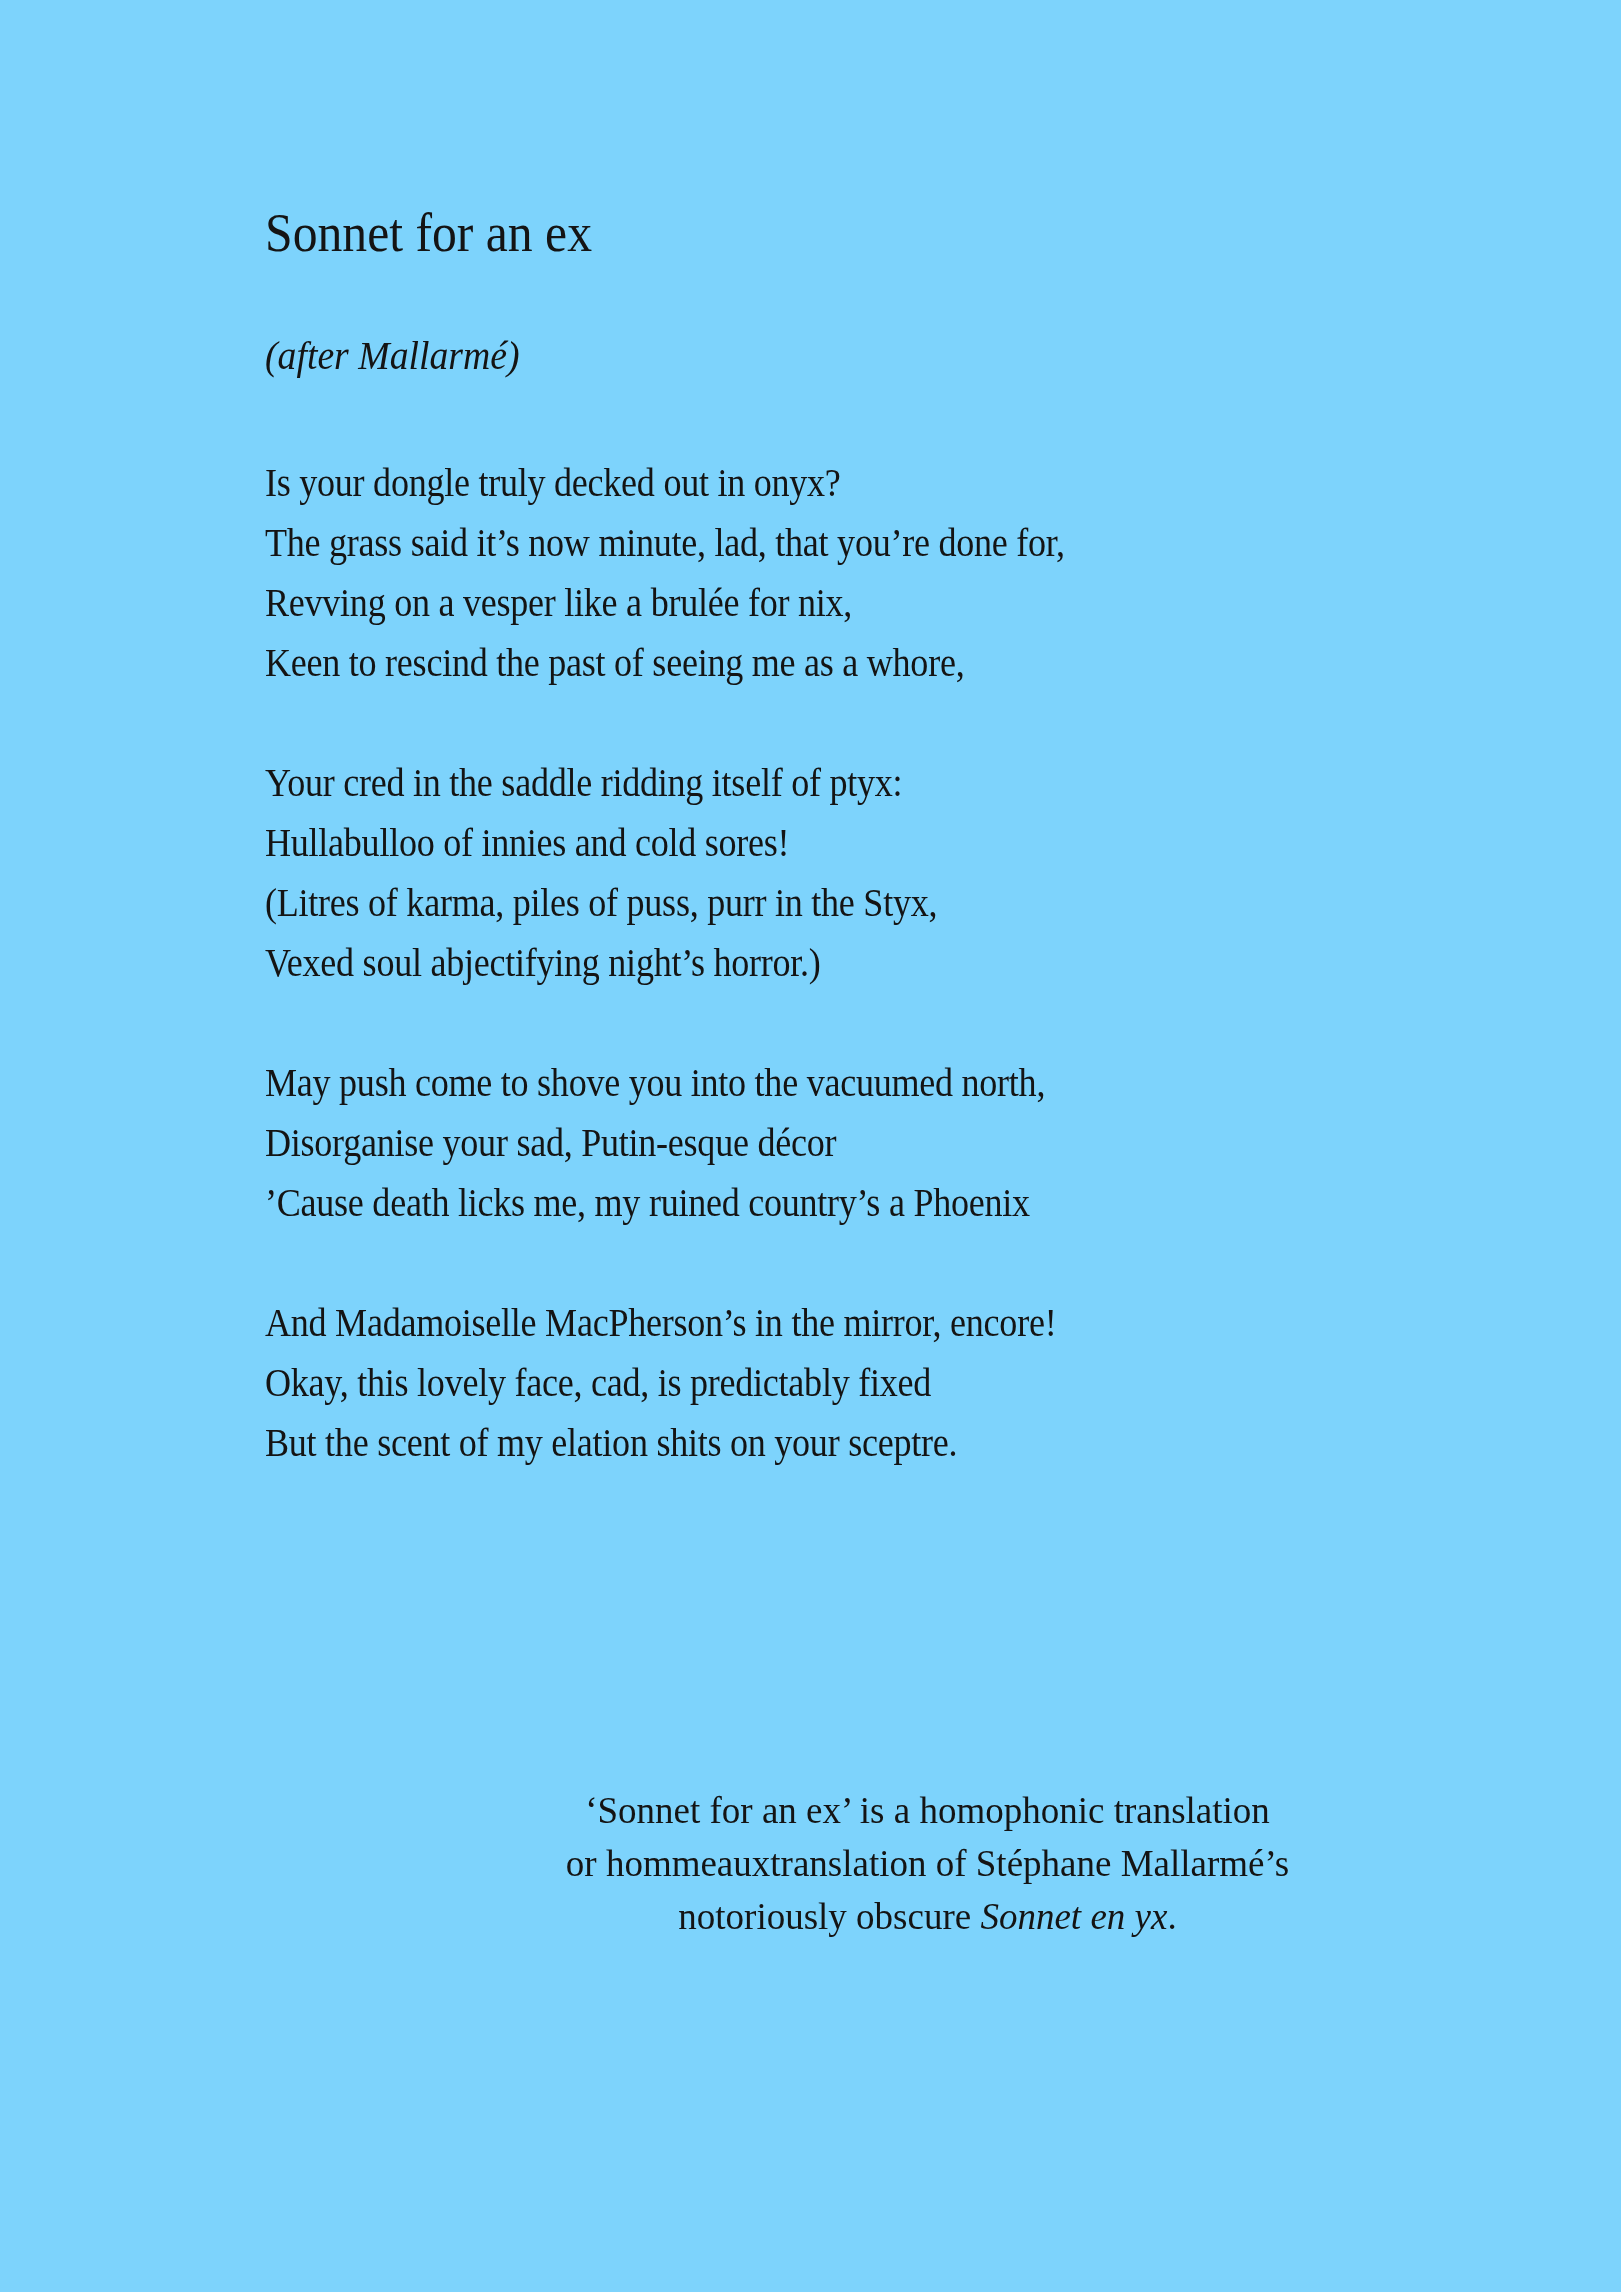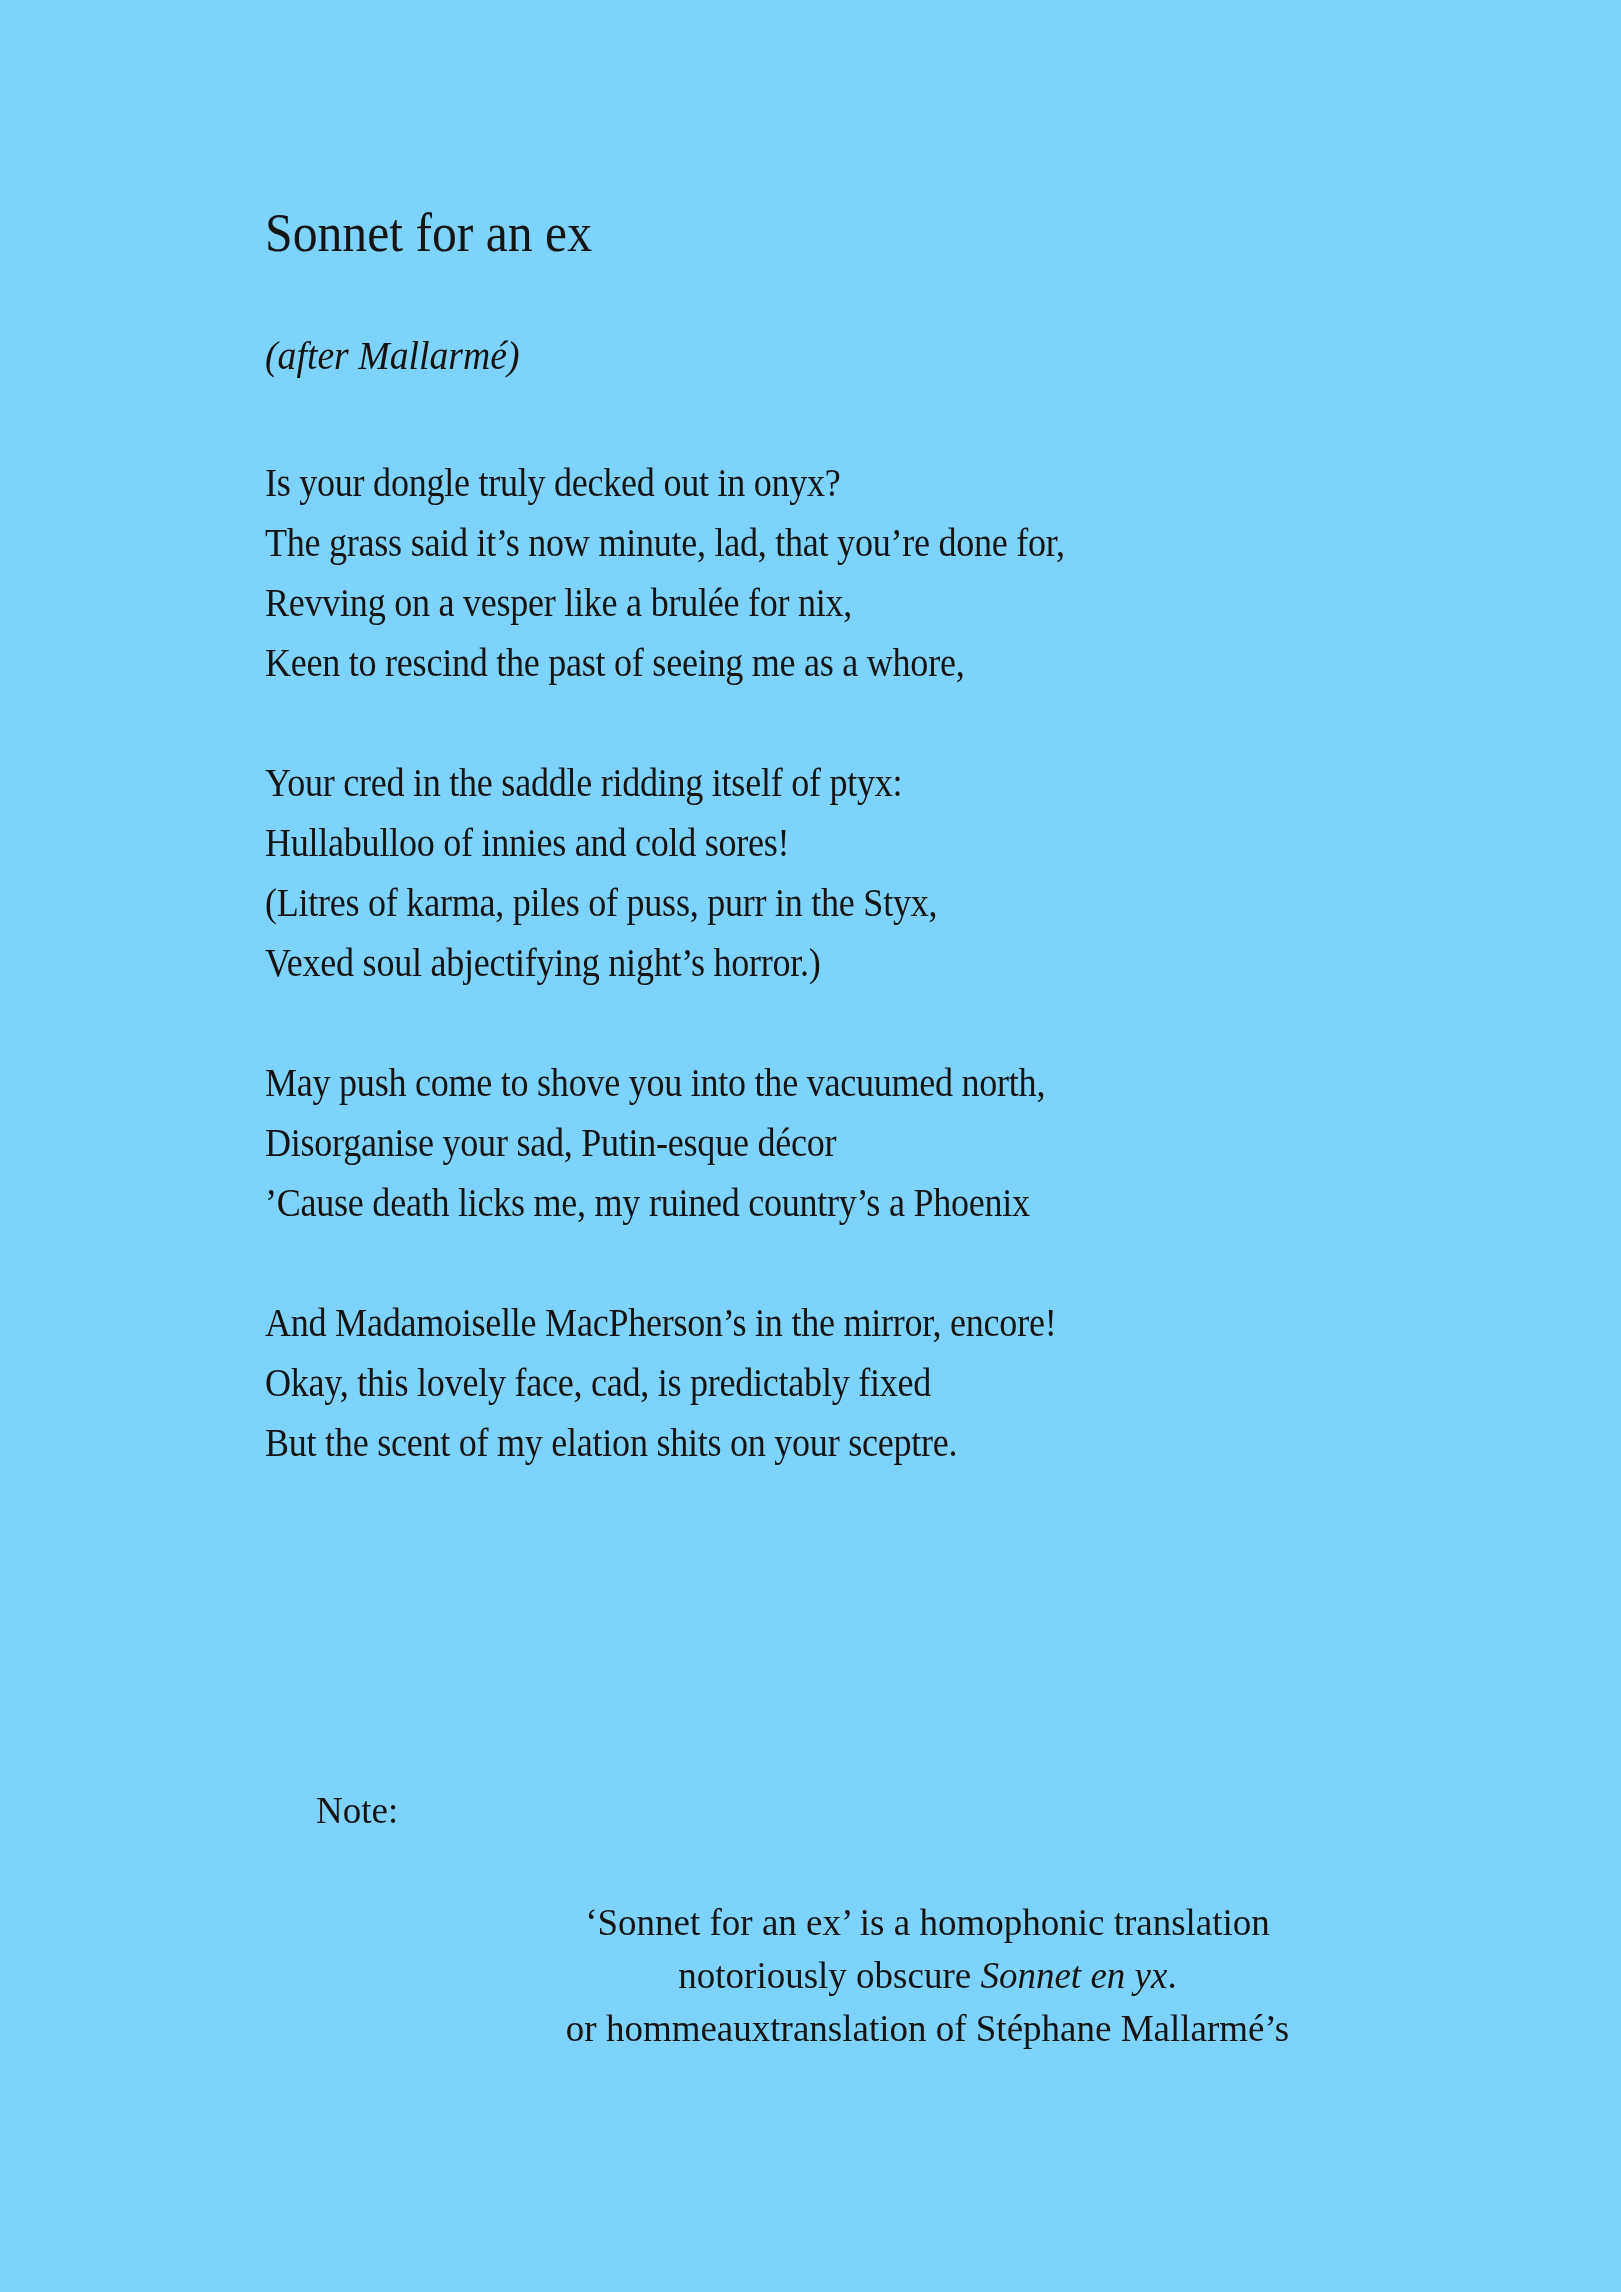--- a/index.html
+++ b/index.html
@@ -106,23 +106,22 @@
 
       <div class="stanza">
         <div class="line">And Madamoiselle MacPherson’s in the mirror, encore!</div>
         <div class="line">Okay, this lovely face, cad, is predictably fixed</div>
         <div class="line">But the scent of my elation shits on your sceptre.</div>
       </div>
 
     </div>
 
     <div class="note">
-      <div class="note-heading">Note:</div>
       <div class="note-par">
         <div class="note-line">‘Sonnet for an ex’ is a homophonic translation</div>
+        <div class="note-line">or hommeauxtranslation of Stéphane Mallarmé’s</div>
         <div class="note-line"><span>notoriously obscure </span><span class="italic">Sonnet en yx</span><span>.</span></div>
-        <div class="note-line">or hommeauxtranslation of Stéphane Mallarmé’s</div>
       </div>
     </div>
 
   </div>
 </div>
 
 
 </body></html>

